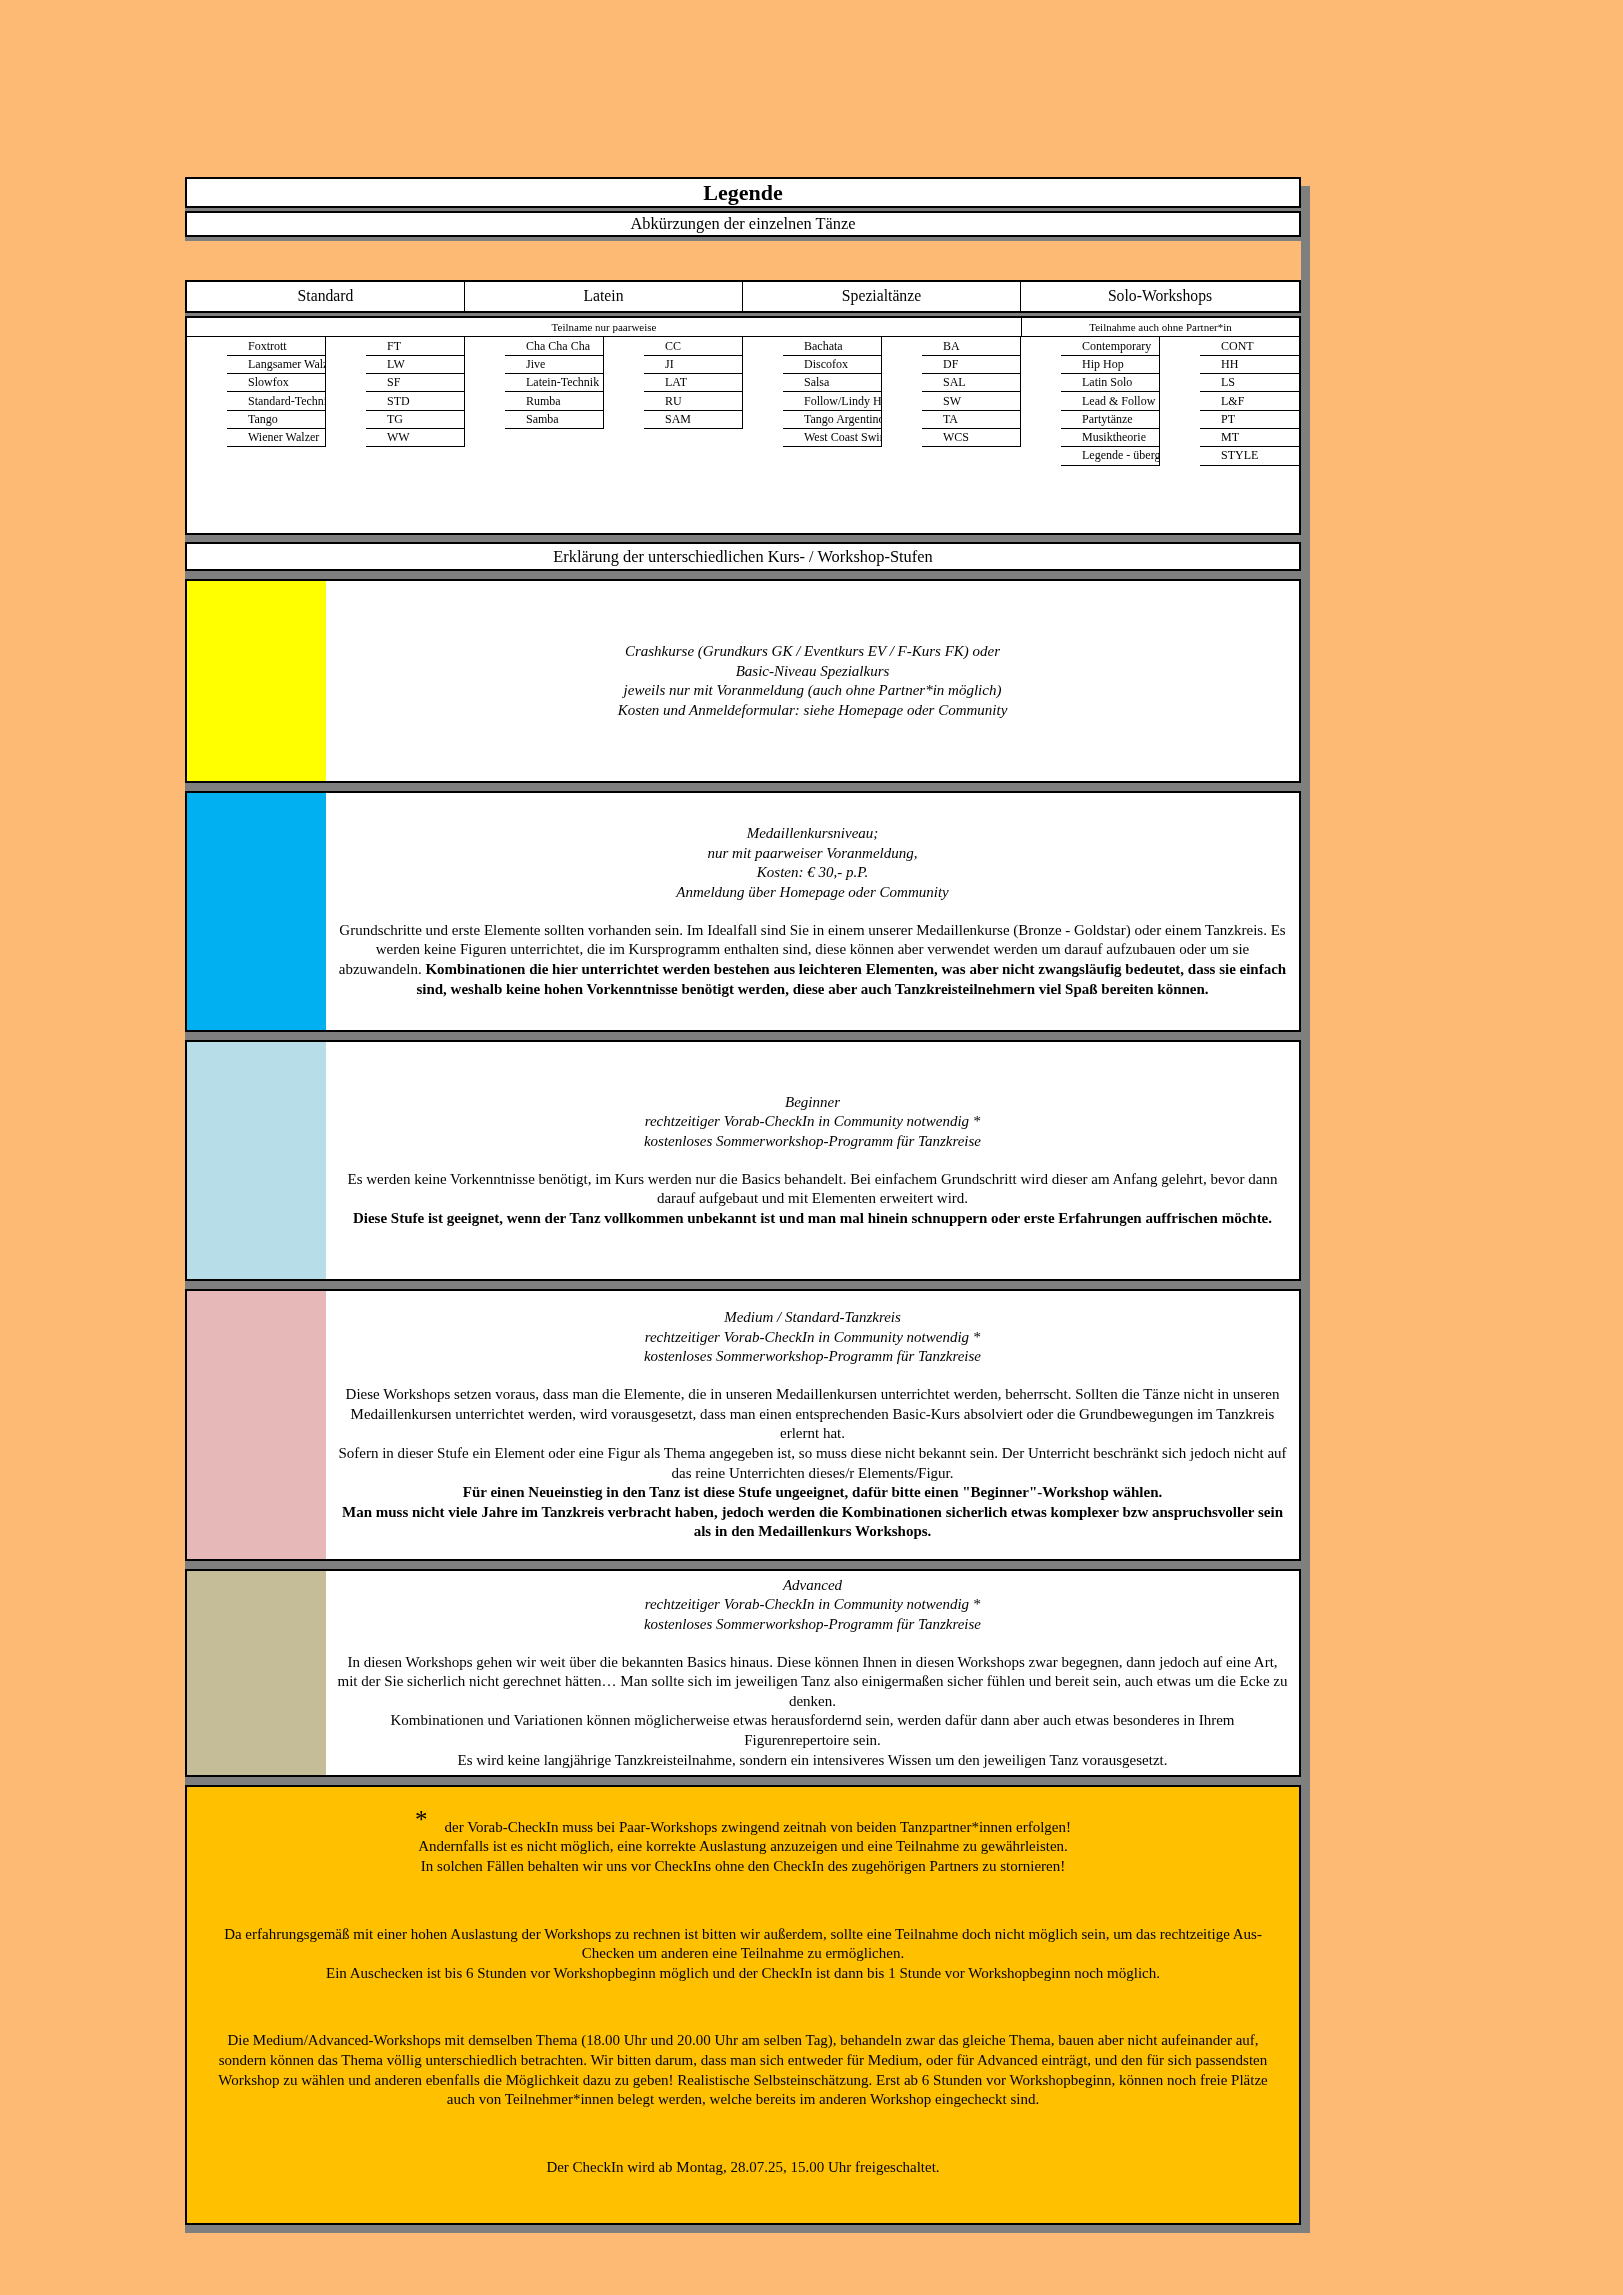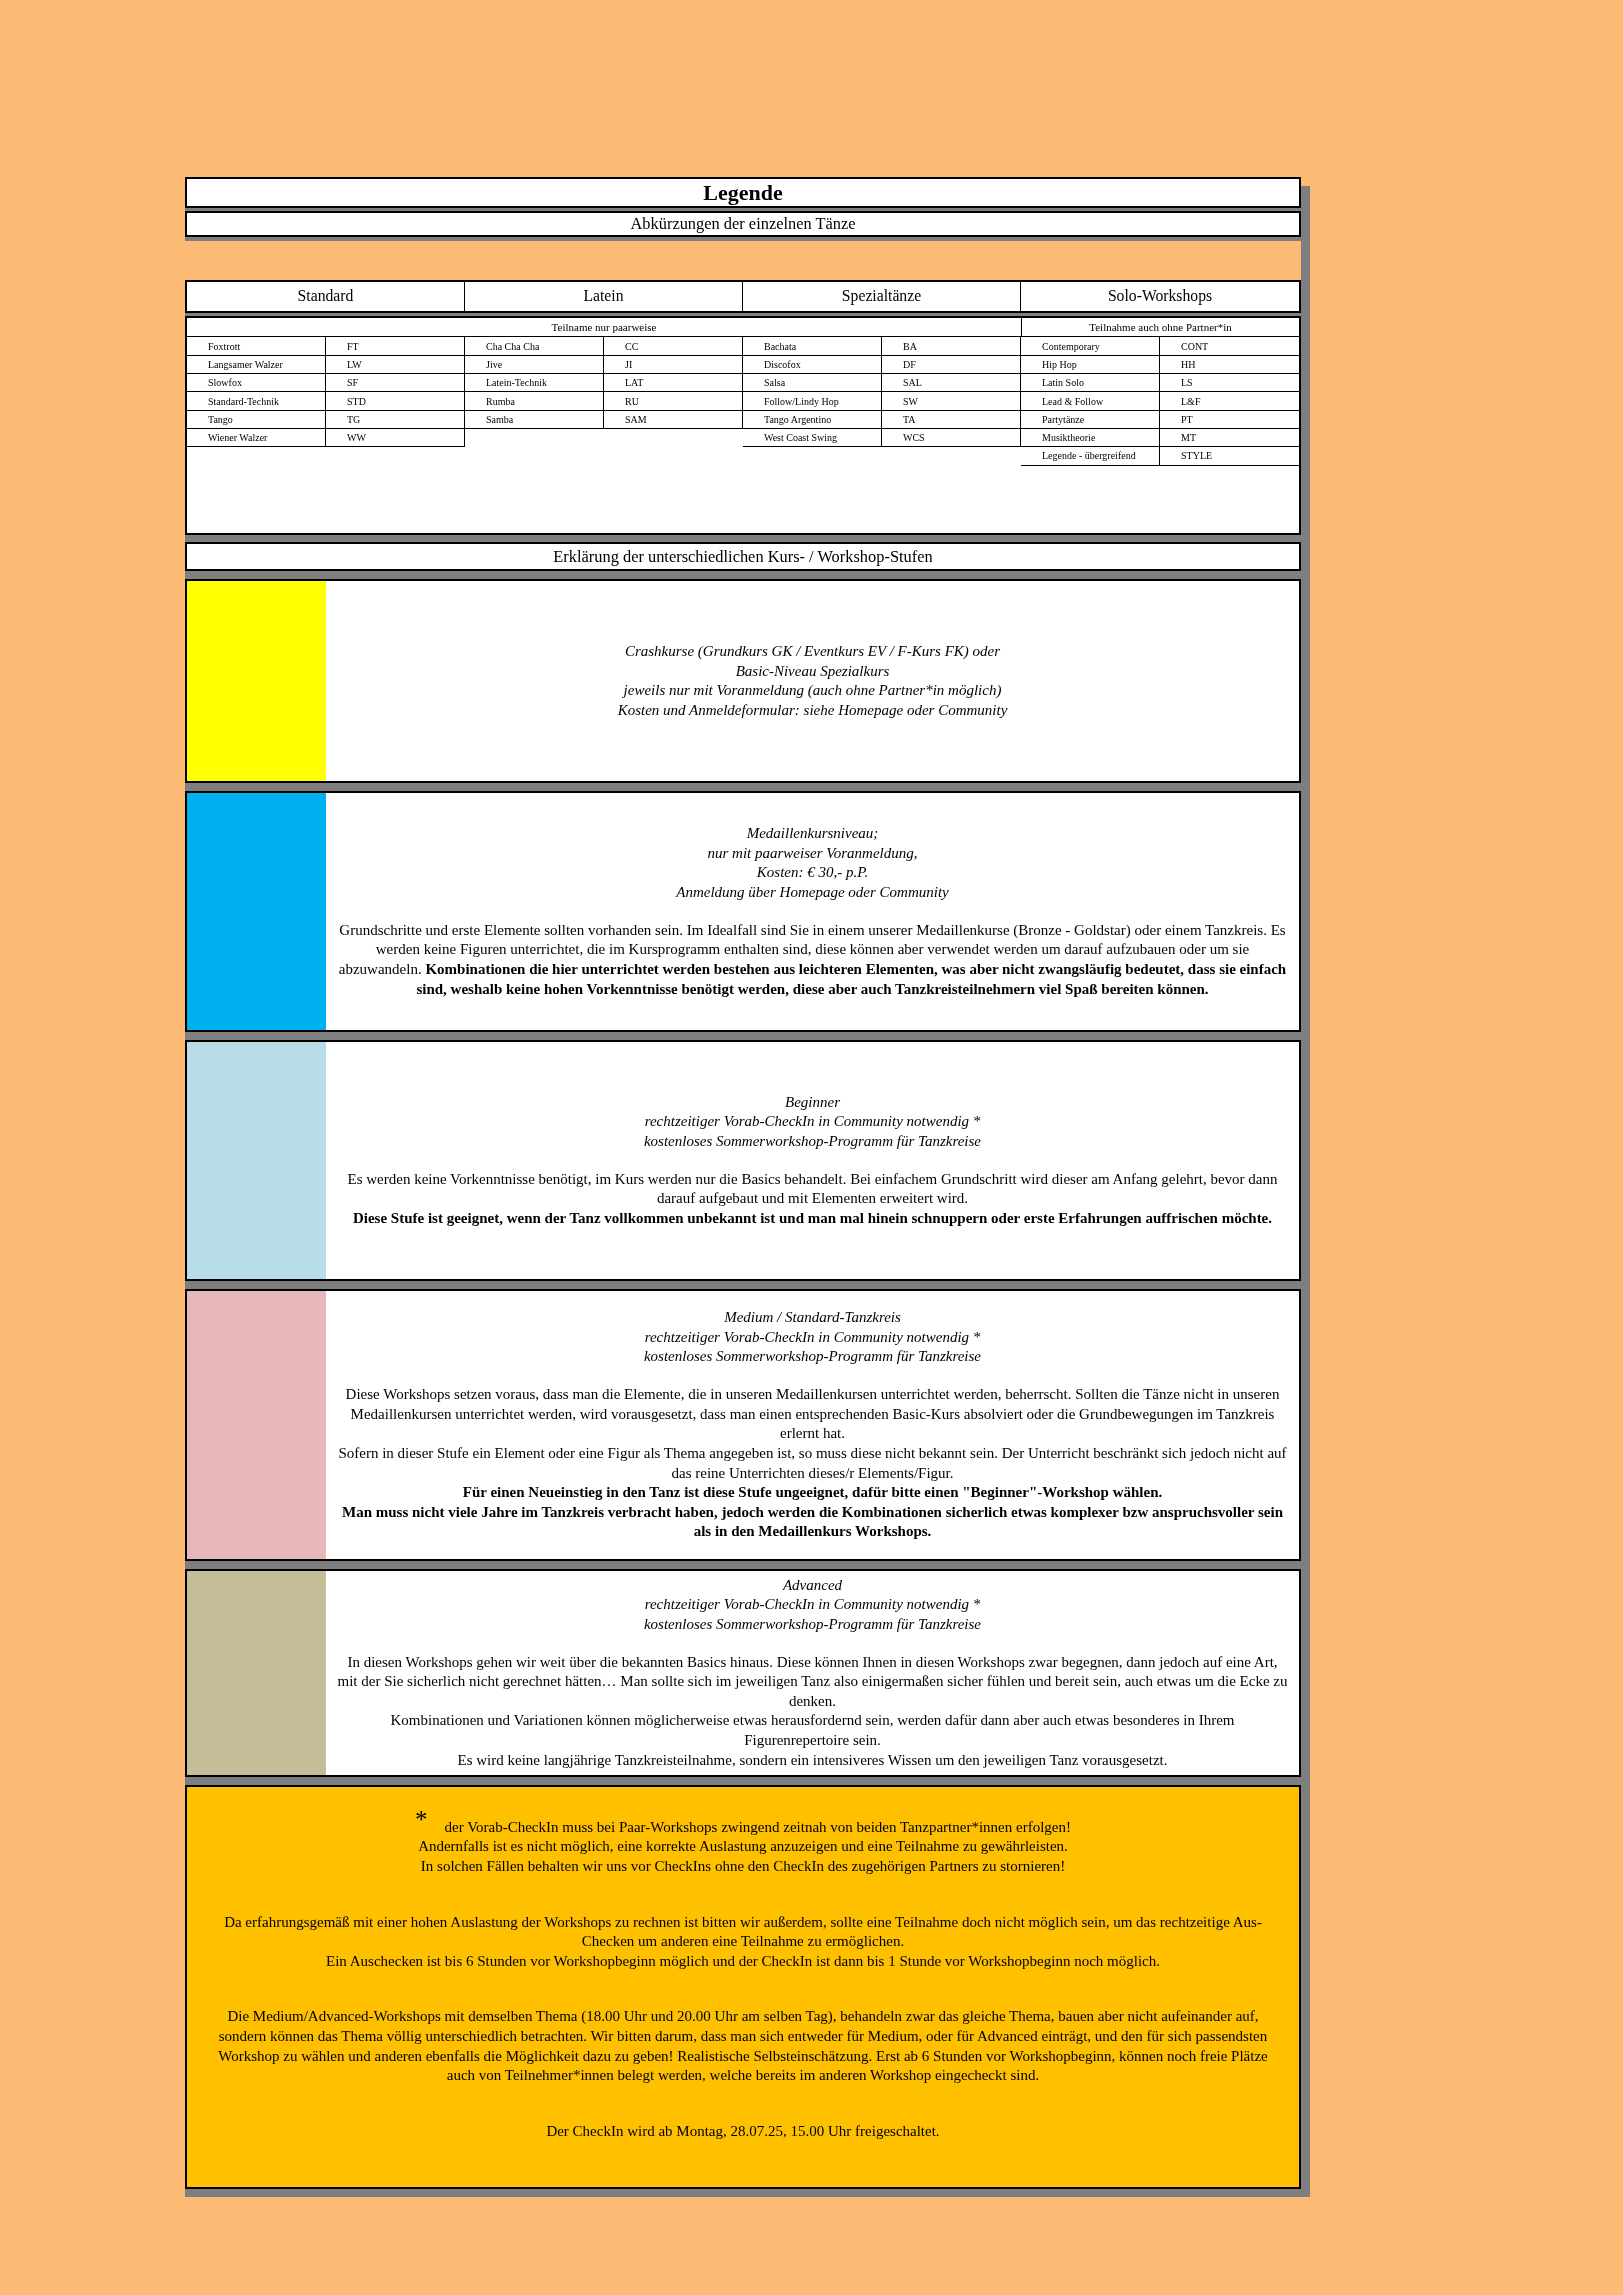--- a/index.html
+++ b/index.html
@@ -22,39 +22,39 @@
 
   .notes-row { display:grid; grid-template-columns:3fr 1fr; height:19.6px;
                border-bottom:1.3px solid #000; font-size:11px; }
   .note { display:flex; align-items:center; justify-content:center; }
   .note.solo { border-left:1.3px solid #000; }
 
   .abbr-grid { display:grid; grid-template-columns:repeat(4,1fr); align-items:start; }
   .abbr-col  { display:flex; flex-direction:column; }
   .abbr-row  { display:grid; grid-template-columns:1fr 1fr; height:18.3px; }
   .abbr-cell { border-right:1.3px solid #000; border-bottom:1.3px solid #000;
-               display:flex; align-items:center; padding-left:21px; font-size:10px;
-               white-space:nowrap; overflow:hidden; }
+               display:flex; align-items:center; padding-left:21px; font-size:12px;
+               white-space:nowrap; overflow:hidden;margin-left:40px; }
   .legend-space { height:67px; }
 
   .stufen-row { height:29px; display:flex; align-items:center; justify-content:center; font-size:16.4px; }
 
   .level { display:flex; }
   .level .swatch { width:139px; flex:none; }
   .level-content { flex:1; display:flex; flex-direction:column; justify-content:center;
                    gap:18.3px; text-align:center; font-size:15px; line-height:19.6px; padding:6.5px 10.5px; }
   .level-header { font-style:italic; }
   .level-body .b { font-weight:bold; }
   .lv-0 { height:204px; }
   .lv-1 { height:241px;justify-content:flex-end; }
   .lv-2 { height:241px; }
   .lv-3 { height:272px; }
   .lv-4 { height:208px; }
 
-  .footer { display:flex; flex-direction:column; justify-content:center; gap:36px;
+  .footer { display:flex; flex-direction:column; justify-content:center; gap:48px;
             text-align:center; font-size:15px; line-height:19.6px; padding:31px 17px 46px; }
   .fp { margin:0; }
   .big-star { font-size:25px; display:inline-block; transform:translateY(-3.9px);
               margin-right:17px; line-height:0; }
 </style>
 </head>
 <body>
 
 <div class="page">
   <div class="sheet">

